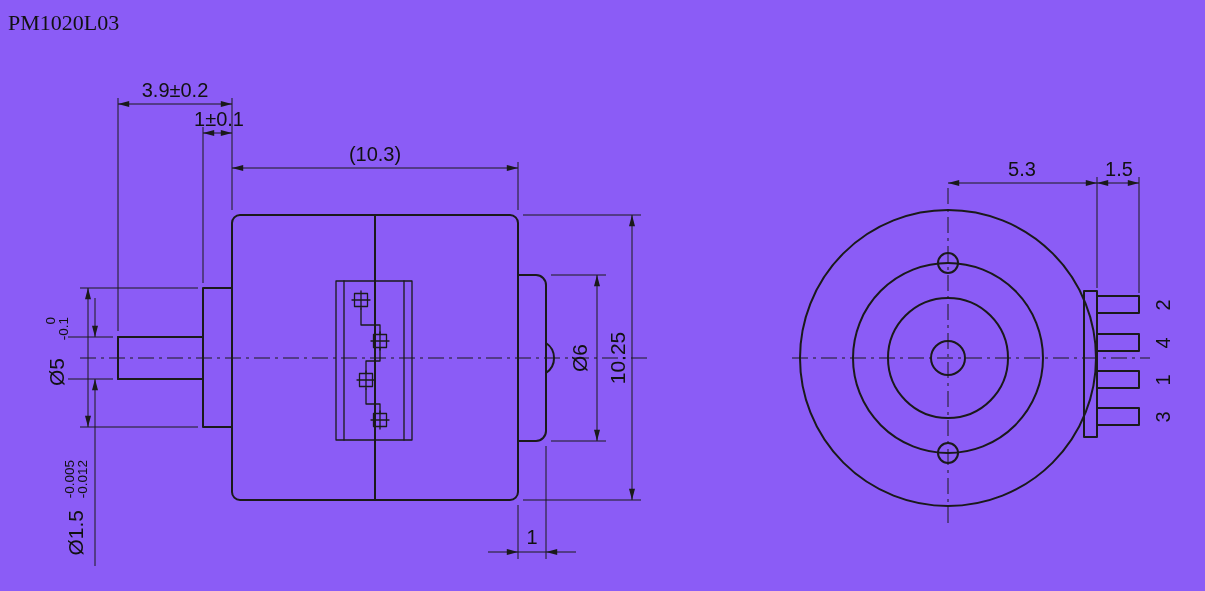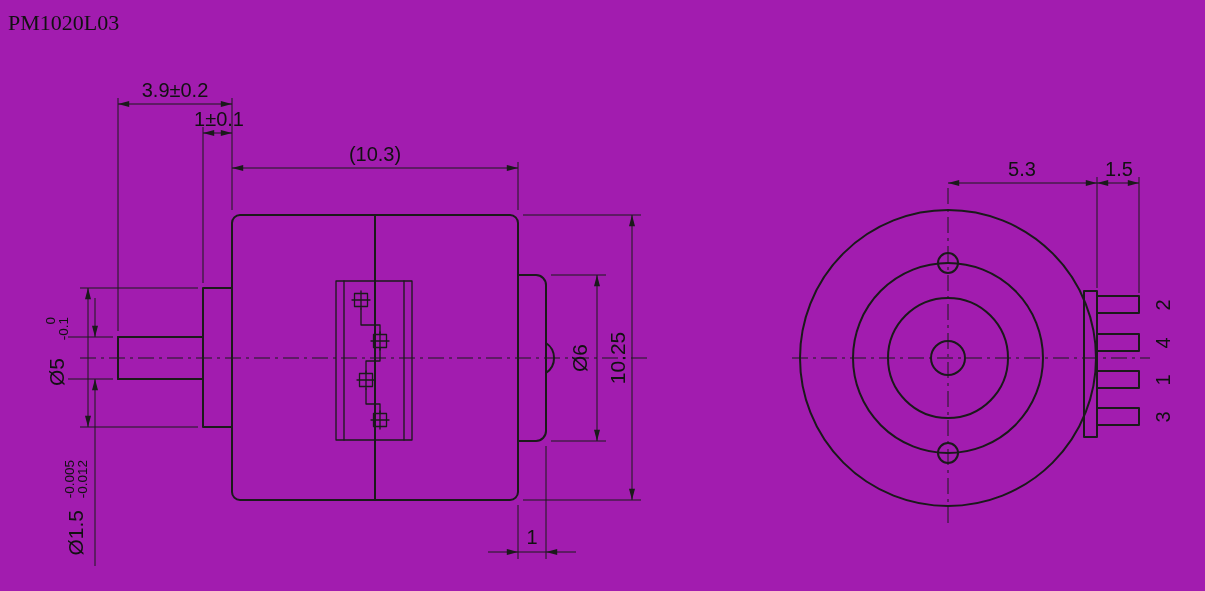--- a/index.html
+++ b/index.html
@@ -7,21 +7,21 @@
     padding: 0;
     background: #ffffff;
     width: 1205px;
     height: 591px;
     overflow: hidden;
   }
   .canvas {
     position: relative;
     width: 1205px;
     height: 591px;
-    background: #a21caf;
+    background: #8b5cf6;
     text-decoration: underline;
   }
   svg { display: block; }
   
   .obj  { fill: none; stroke: #1a1a1a; stroke-width: 2;   stroke-linecap: round; stroke-linejoin: round; }
   
   .det  { fill: none; stroke: #1a1a1a; stroke-width: 1.3; stroke-linecap: round; stroke-linejoin: round; }
   
   .thin { fill: none; stroke: #1a1a1a; stroke-width: 1; }
   

